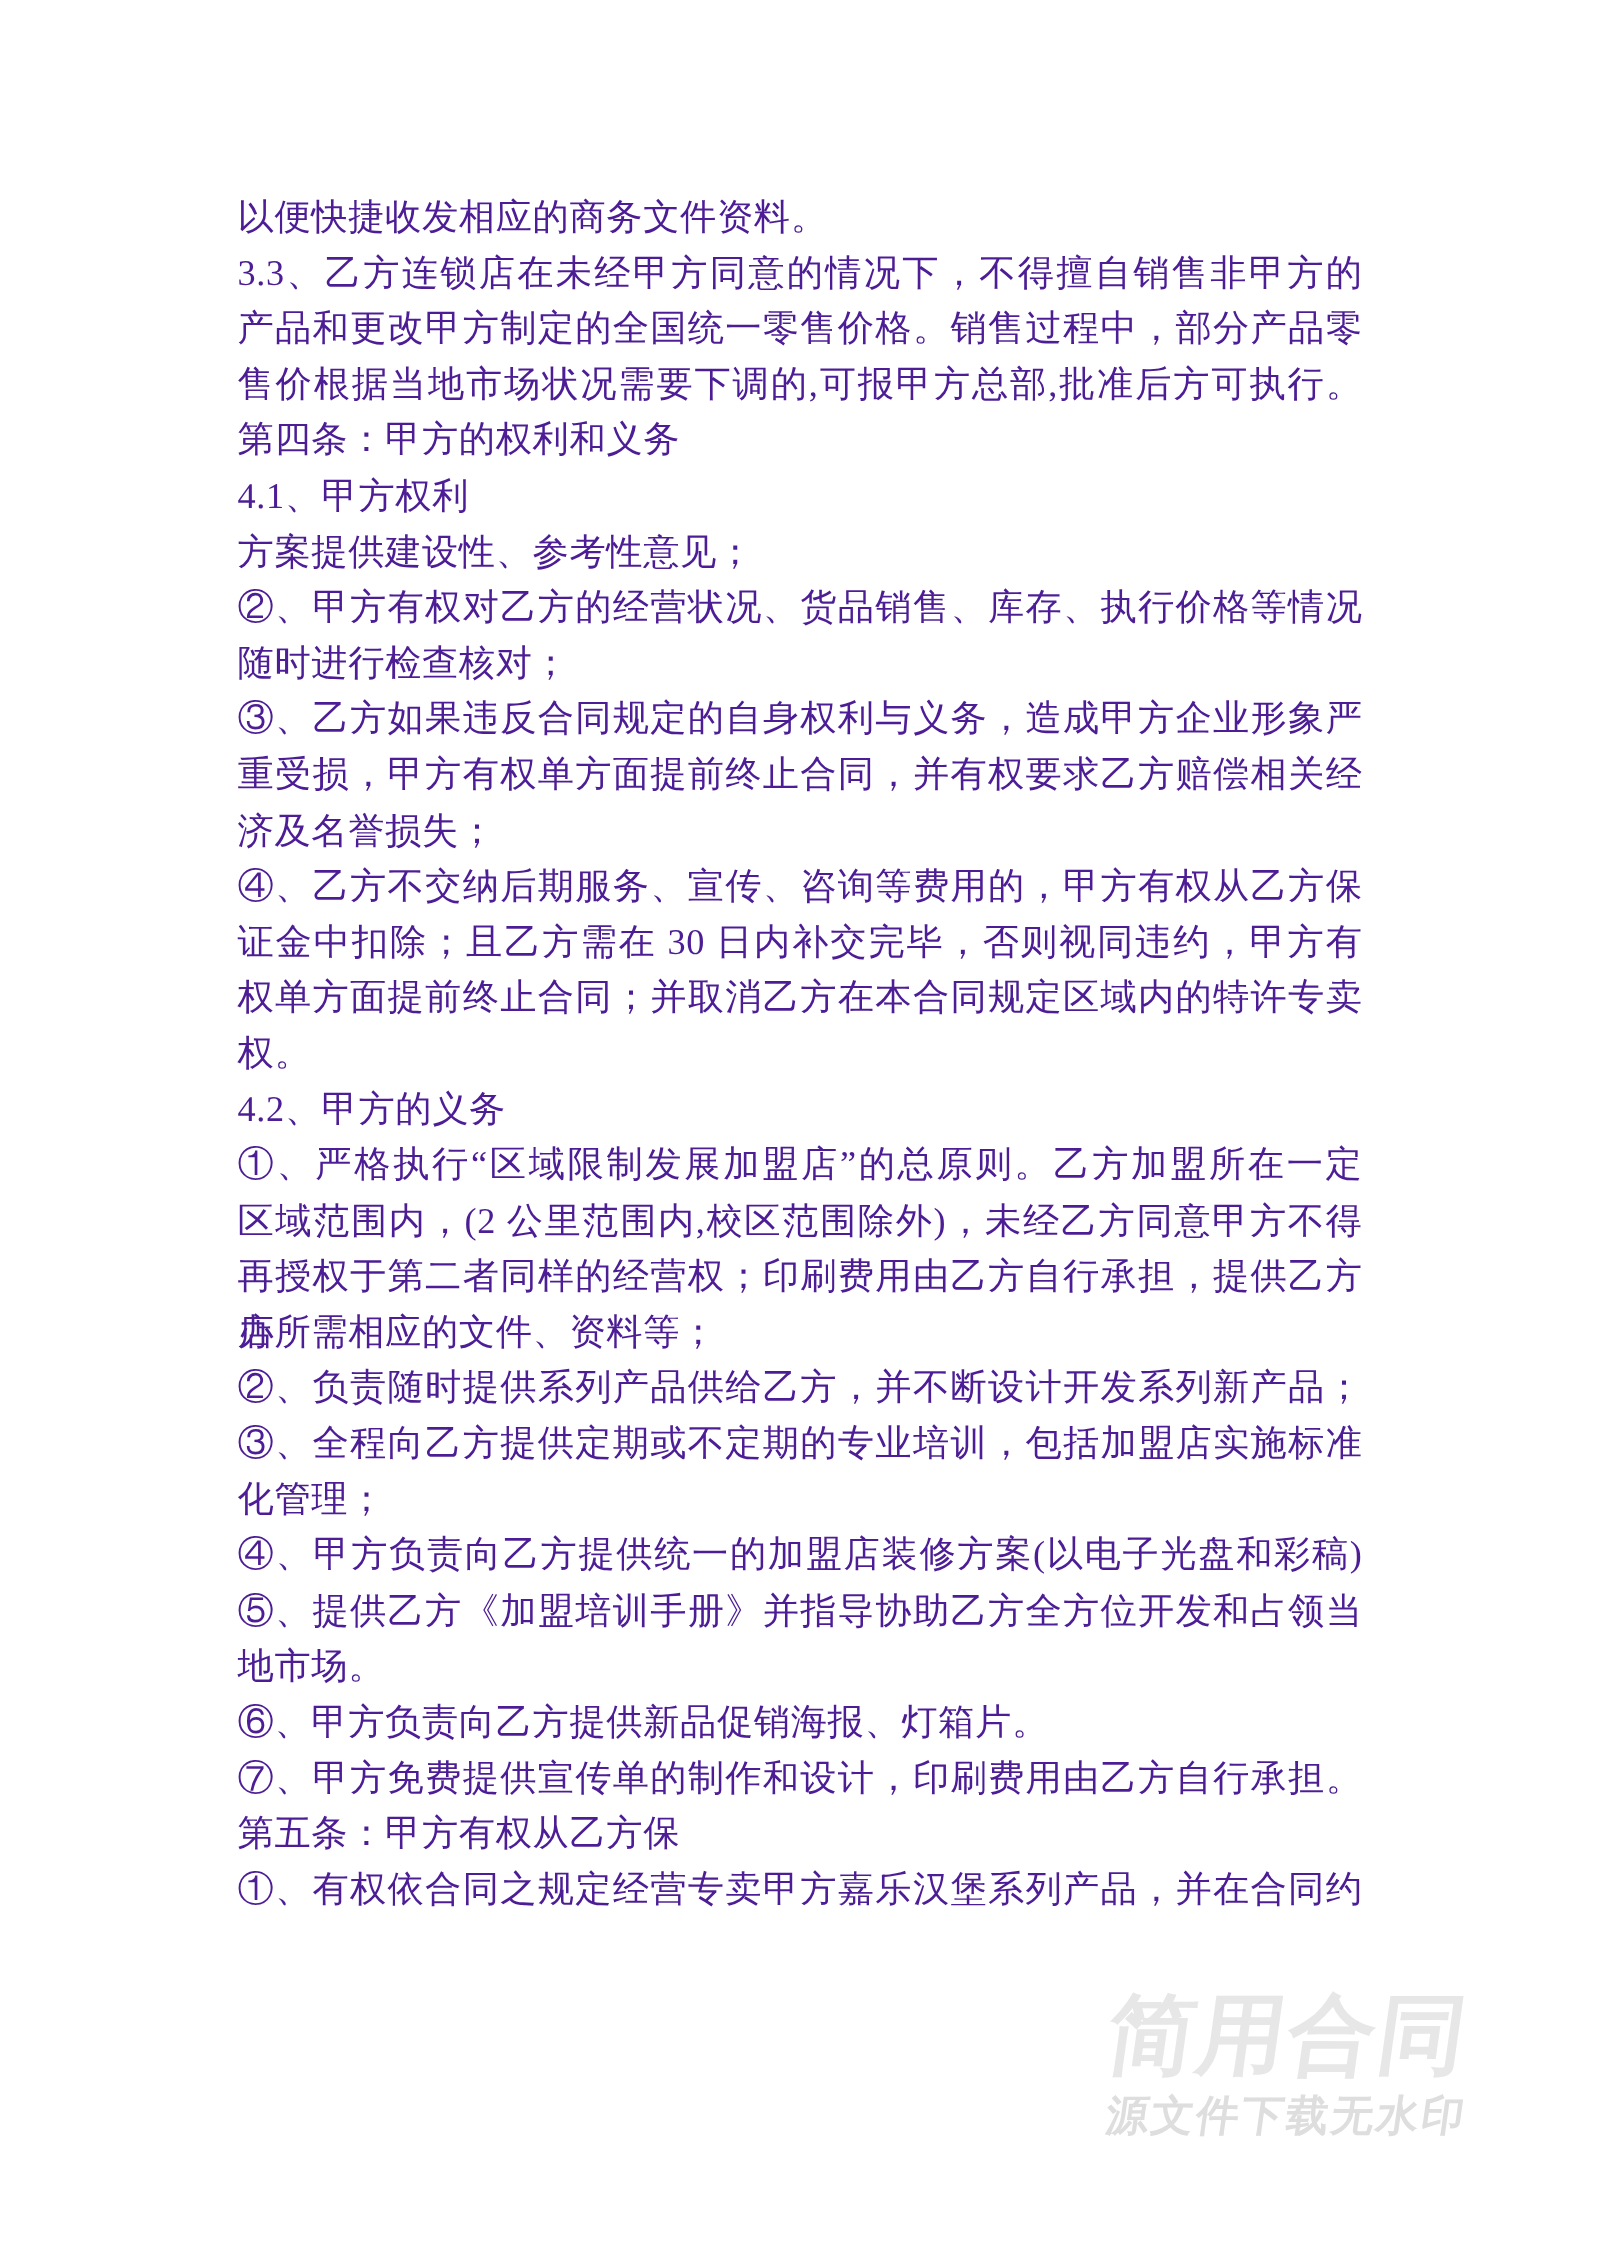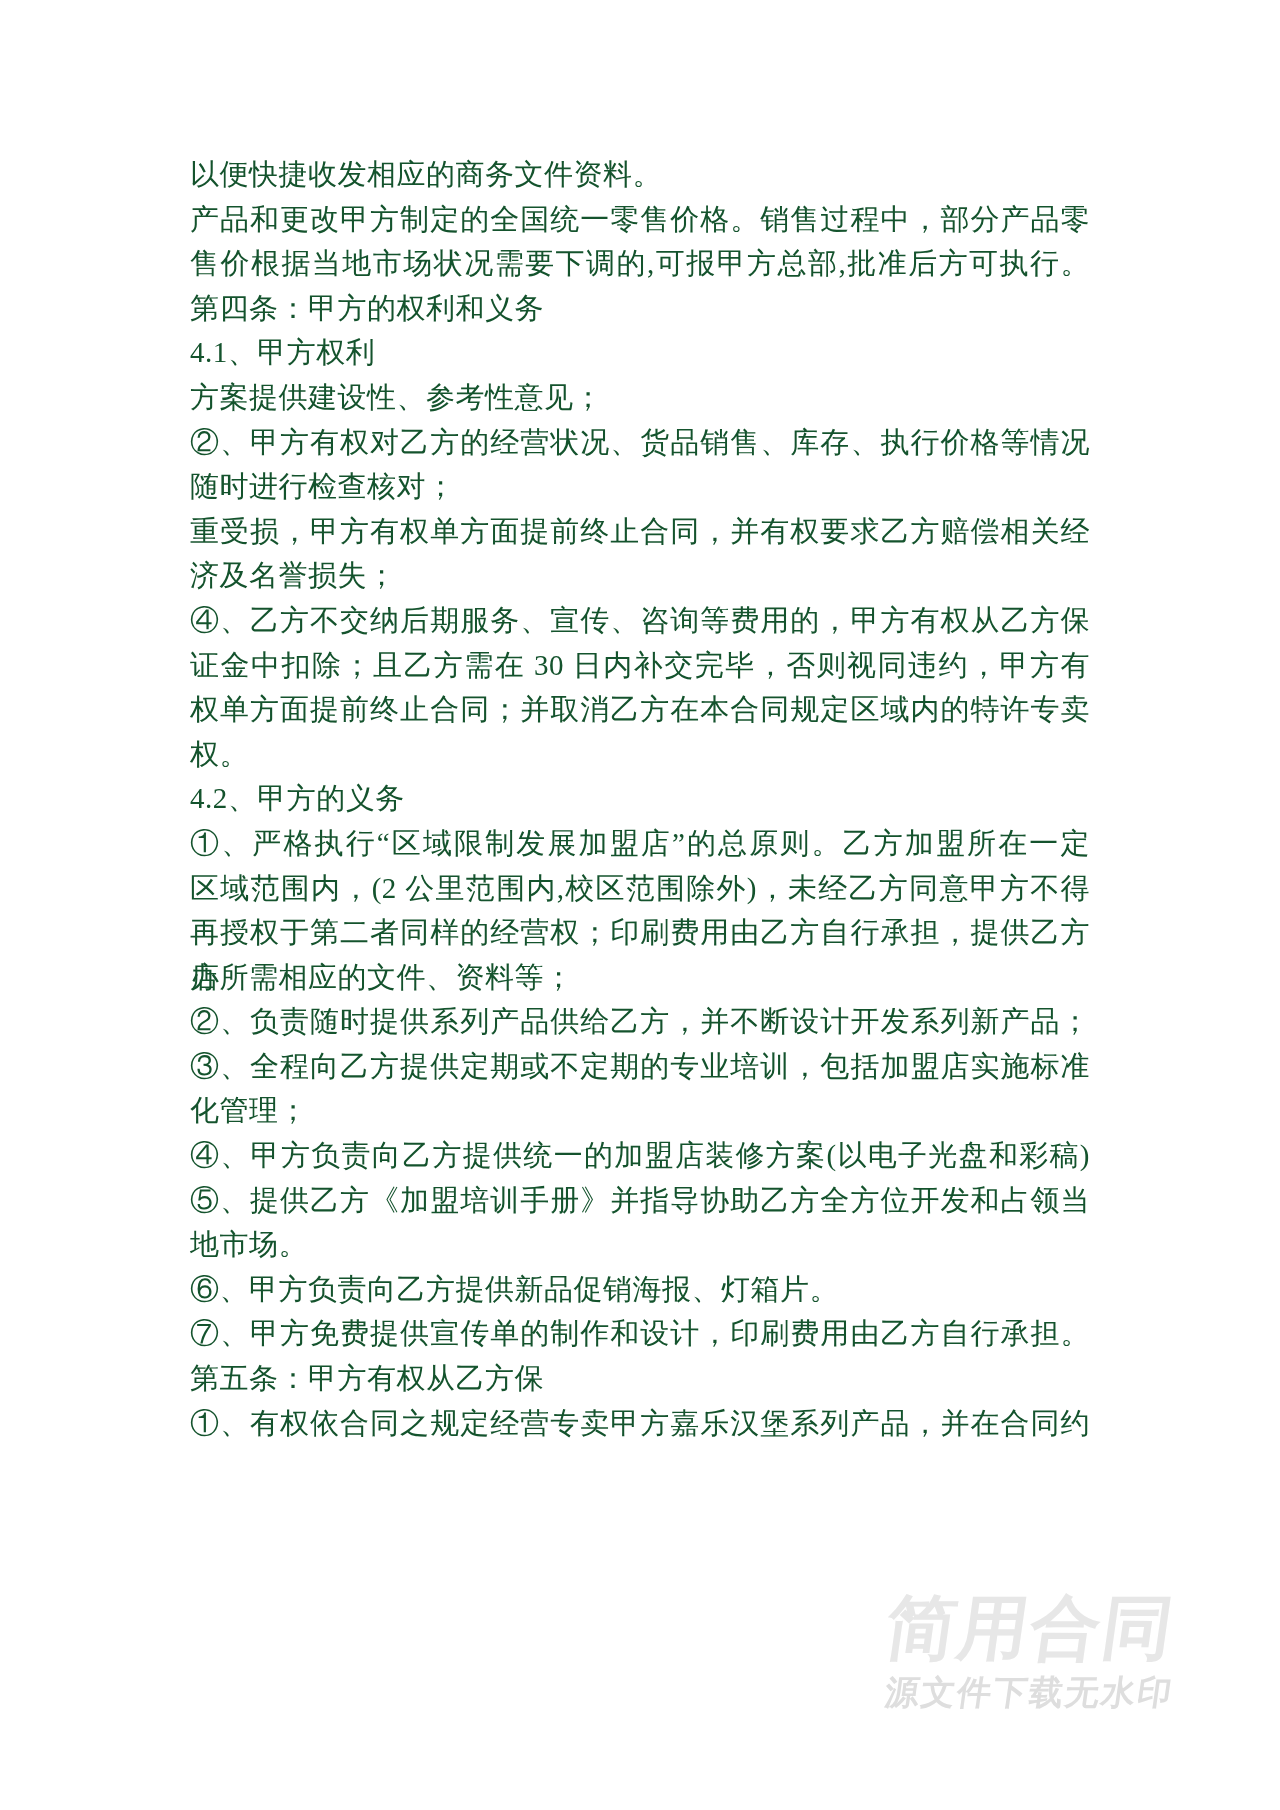--- a/index.html
+++ b/index.html
@@ -64,29 +64,31 @@
 </head>
 <body>
 
 <div class="page">
 
   <div class="watermark">
     <div class="wm-title" style=";color:#e7e7e7">简用合同</div>
     <div class="wm-sub" style=";color:#dedede">源文件下载无水印</div>
   </div>
 
-  <div class="text-block" style=";color:#14532d">
+  <div class="text-block" style=";color:#4c1d95">
       <div class="line">以便快捷收发相应的商务文件资料。</div>
+      <div class="line just">3.3、乙方连锁店在未经甲方同意的情况下，不得擅自销售非甲方的</div>
       <div class="line just">产品和更改甲方制定的全国统一零售价格。销售过程中，部分产品零</div>
       <div class="line just">售价根据当地市场状况需要下调的,可报甲方总部,批准后方可执行。</div>
       <div class="line">第四条：甲方的权利和义务</div>
       <div class="line">4.1、甲方权利</div>
       <div class="line">方案提供建设性、参考性意见；</div>
       <div class="line just">②、甲方有权对乙方的经营状况、货品销售、库存、执行价格等情况</div>
       <div class="line">随时进行检查核对；</div>
+      <div class="line just">③、乙方如果违反合同规定的自身权利与义务，造成甲方企业形象严</div>
       <div class="line just">重受损，甲方有权单方面提前终止合同，并有权要求乙方赔偿相关经</div>
       <div class="line">济及名誉损失；</div>
       <div class="line just">④、乙方不交纳后期服务、宣传、咨询等费用的，甲方有权从乙方保</div>
       <div class="line just">证金中扣除；且乙方需在 30 日内补交完毕，否则视同违约，甲方有</div>
       <div class="line just">权单方面提前终止合同；并取消乙方在本合同规定区域内的特许专卖</div>
       <div class="line">权。</div>
       <div class="line">4.2、甲方的义务</div>
       <div class="line just">①、严格执行“区域限制发展加盟店”的总原则。乙方加盟所在一定</div>
       <div class="line just">区域范围内，(2 公里范围内,校区范围除外)，未经乙方同意甲方不得</div>
       <div class="line just">再授权于第二者同样的经营权；印刷费用由乙方自行承担，提供乙方办</div>

